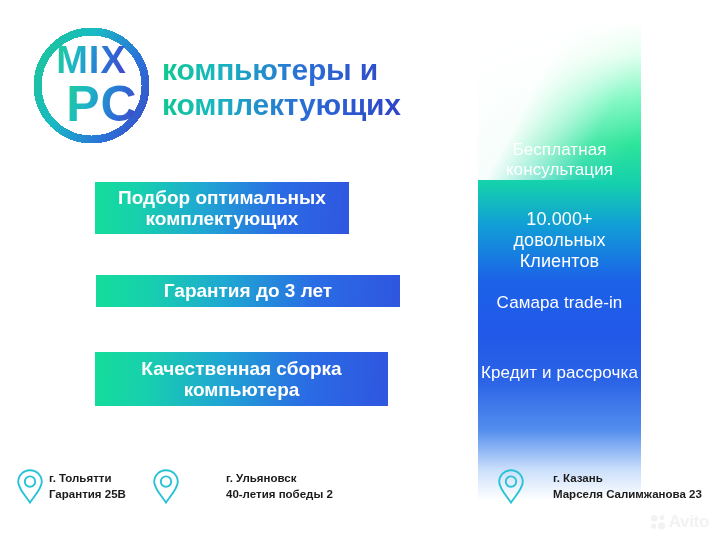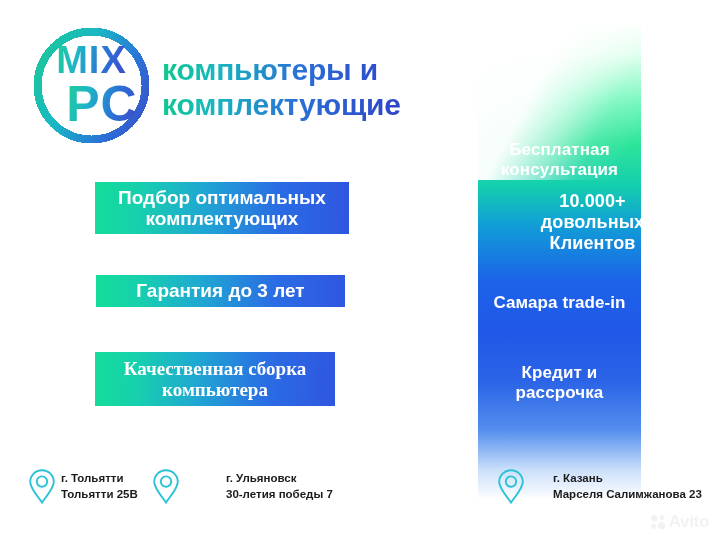--- a/index.html
+++ b/index.html
@@ -57,26 +57,26 @@
         rgba(255,255,255,0.12) 74%,
         rgba(255,255,255,0) 90%);
     pointer-events: none;
   }
   .panel-text {
     position: absolute;
     left: 478px;
     width: 163px;
     text-align: center;
     color: #ffffff;
-    font-weight: bold;
+    font-weight: normal;
     line-height: 1.16;
     letter-spacing: 0.1px;
   }
   .pt-consult { top: 140px; font-size: 17px; }
-  .pt-clients { top: 191px; font-size: 18px; margin-left: 33px; }
+  .pt-clients { top: 209px; font-size: 18px; }
   .pt-tradein { top: 293px; font-size: 17px; }
   .pt-credit  { top: 363px; font-size: 17px; }
 
   
   .logo-wrap {
     position: absolute;
     left: 33px;
     top: 27px;
     width: 117px;
     height: 117px;
@@ -131,32 +131,32 @@
     display: flex;
     align-items: center;
     justify-content: center;
     text-align: center;
     color: #ffffff;
     font-weight: bold;
     line-height: 1.12;
     background: linear-gradient(92deg, #14dd9a 0%, #17cfae 18%, #1fa8d2 42%, #2a6ce4 72%, #2f56e0 100%);
   }
   .bar-1 { left: 95px; top: 182px; width: 254px; height: 52px; font-size: 19px; }
-  .bar-2 { left: 96px; top: 275px; width: 249px; height: 32px; font-size: 19px; }
-  .bar-3 { left: 95px; top: 352px; width: 240px; height: 54px; font-size: 19px; font-family: Liberation Serif, serif; }
+  .bar-2 { left: 96px; top: 275px; width: 304px; height: 32px; font-size: 19px; }
+  .bar-3 { left: 95px; top: 352px; width: 293px; height: 54px; font-size: 19px; }
 
   
   .loc {
     position: absolute;
     bottom: 35px;
     display: flex;
     align-items: center;
     gap: 5px;
   }
-  .loc-1 { left: 28px; }
+  .loc-1 { left: 16px; }
   .loc-2 { left: 152px; gap: 46px; }
   .loc-3 { left: 312px; }
   .loc-4 { left: 497px; gap: 28px; }
   .pin-icon { flex: 0 0 auto; width: 28px; height: 37px; }
   .loc-lines {
     font-size: 11.5px;
     font-weight: bold;
     color: #1b1b1b;
     line-height: 1.32;
     white-space: nowrap;
@@ -196,45 +196,45 @@
   <div class="panel-text pt-credit">Кредит и рассрочка</div>
 
   <div class="logo-wrap">
     <div class="logo-ring"></div>
     <div class="logo-text">
       <span class="logo-mix">MIX</span>
       <span class="logo-pc">PC</span>
     </div>
   </div>
 
-  <div class="headline">компьютеры и комплектующие</div>
+  <div class="headline">компьютеры и комплектующих</div>
 
   <div class="bar bar-1">Подбор оптимальных комплектующих</div>
   <div class="bar bar-2">Гарантия до 3 лет</div>
   <div class="bar bar-3">Качественная сборка компьютера</div>
 
   <div class="loc loc-1">
     <svg class="pin-icon" viewBox="0 0 28 37">
       <path d="M14 2.2 C7.4 2.2 2.2 7.4 2.2 13.8 C2.2 20.6 10 28.5 14 34.6 C18 28.5 25.8 20.6 25.8 13.8 C25.8 7.4 20.6 2.2 14 2.2 Z" fill="none" stroke="#29c2d6" stroke-width="1.9"></path>
       <circle cx="14" cy="13.6" r="5.2" fill="none" stroke="#29c2d6" stroke-width="1.9"></circle>
     </svg>
     <span class="loc-lines">
       <span class="loc-city">г. Тольятти</span>
-      <span class="loc-addr">Тольятти 25В</span>
+      <span class="loc-addr">Гарантия 25В</span>
     </span>
   </div>
 
   <div class="loc loc-2">
     <svg class="pin-icon" viewBox="0 0 28 37">
       <path d="M14 2.2 C7.4 2.2 2.2 7.4 2.2 13.8 C2.2 20.6 10 28.5 14 34.6 C18 28.5 25.8 20.6 25.8 13.8 C25.8 7.4 20.6 2.2 14 2.2 Z" fill="none" stroke="#29c2d6" stroke-width="1.9"></path>
       <circle cx="14" cy="13.6" r="5.2" fill="none" stroke="#29c2d6" stroke-width="1.9"></circle>
     </svg>
     <span class="loc-lines">
       <span class="loc-city">г. Ульяновск</span>
-      <span class="loc-addr">30-летия победы 7</span>
+      <span class="loc-addr">40-летия победы 2</span>
     </span>
   </div>
 
 
   <div class="loc loc-4">
     <svg class="pin-icon" viewBox="0 0 28 37">
       <path d="M14 2.2 C7.4 2.2 2.2 7.4 2.2 13.8 C2.2 20.6 10 28.5 14 34.6 C18 28.5 25.8 20.6 25.8 13.8 C25.8 7.4 20.6 2.2 14 2.2 Z" fill="none" stroke="#29c2d6" stroke-width="1.9"></path>
       <circle cx="14" cy="13.6" r="5.2" fill="none" stroke="#29c2d6" stroke-width="1.9"></circle>
     </svg>
     <span class="loc-lines">

